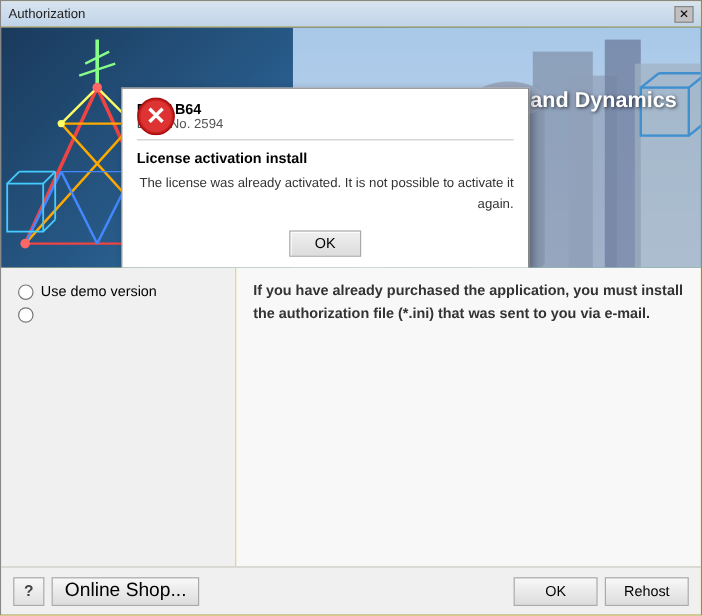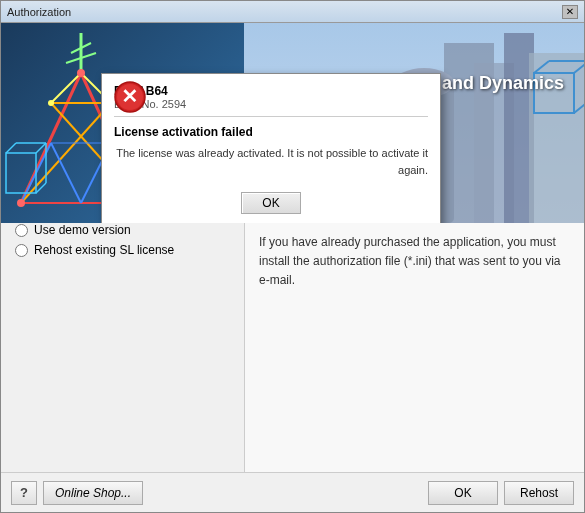--- a/index.html
+++ b/index.html
@@ -130,22 +130,22 @@
       box-shadow: 1px 1px 0 #fff inset;
     }
 
     
     .bottom-section {
       display: flex;
       flex: 1;
       min-height: 0;
     }
     .options-panel {
-      width: 244px;
-      padding: 0 14px;
+      width: 196px;
+      padding: 13px 14px;
       border-right: 1px solid #ccc;
       background: #f0f0f0;
       display: flex;
       flex-direction: column;
       gap: 6px;
     }
     .radio-option {
       display: flex;
       align-items: center;
       gap: 6px;
@@ -155,20 +155,21 @@
     .radio-option input[type="radio"] {
       margin: 0;
     }
     .info-panel {
       flex: 1;
       padding: 10px 14px;
       background: #f8f8f8;
       font-size: 12px;
       color: #333;
       line-height: 1.6;
+      font-weight: bold;
     }
 
     
     .footer-bar {
       height: 40px;
       background: #f0f0f0;
       border-top: 1px solid #ccc;
       display: flex;
       align-items: center;
       padding: 0 10px;
@@ -207,22 +208,21 @@
       cursor: pointer;
       font-size: 12px;
     }
     .online-shop-btn {
       min-width: 100px;
       height: 24px;
       padding: 0 10px;
       background: linear-gradient(to bottom, #f8f8f8, #dcdcdc);
       border: 1px solid #aaa;
       cursor: pointer;
-      font-size: 12px;
-      font-style: italic;
+      font-size: 16px;
     }
 
     
     .banner svg {
       position: absolute;
     }
   </style>
 </head>
 <body>
 
@@ -333,39 +333,38 @@
           <circle cx="16" cy="16" r="13" fill="#dd3333"></circle>
           <text x="16" y="22" text-anchor="middle" font-size="20" font-weight="bold" fill="white">✕</text>
         </svg>
         <div class="error-title-block">
           <span class="error-app-name">RSTAB64</span>
           <span class="error-number">Error No. 2594</span>
         </div>
       </div>
       <hr class="error-divider">
       <div class="error-body">
-        <div class="error-main-msg">License activation failed</div>
+        <div class="error-main-msg">License activation install</div>
         <div class="error-detail-msg">The license was already activated. It is not possible to activate it again.</div>
       </div>
       <div class="error-footer">
         <button class="ok-btn">OK</button>
       </div>
     </div>
   </div>
 
   <div class="bottom-section">
 
     <div class="options-panel">
       <label class="radio-option">
         <input type="radio" name="license-option" style="">
         <span>Use demo version</span>
       </label>
       <label class="radio-option">
         <input type="radio" name="license-option" style="">
-        <span>Rehost existing SL license</span>
       </label>
     </div>
 
     <div class="info-panel">
       <span>If you have already purchased the application, you must install the authorization file (*.ini) that was sent to you via e-mail.</span>
     </div>
   </div>
 
   <div class="footer-bar">
     <div class="footer-left">

